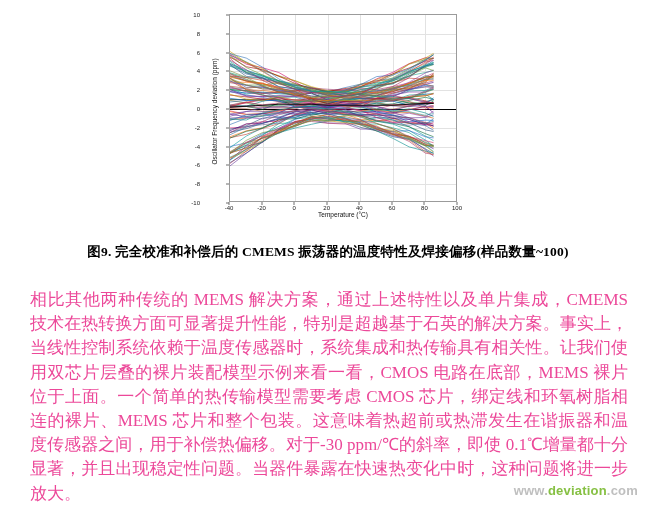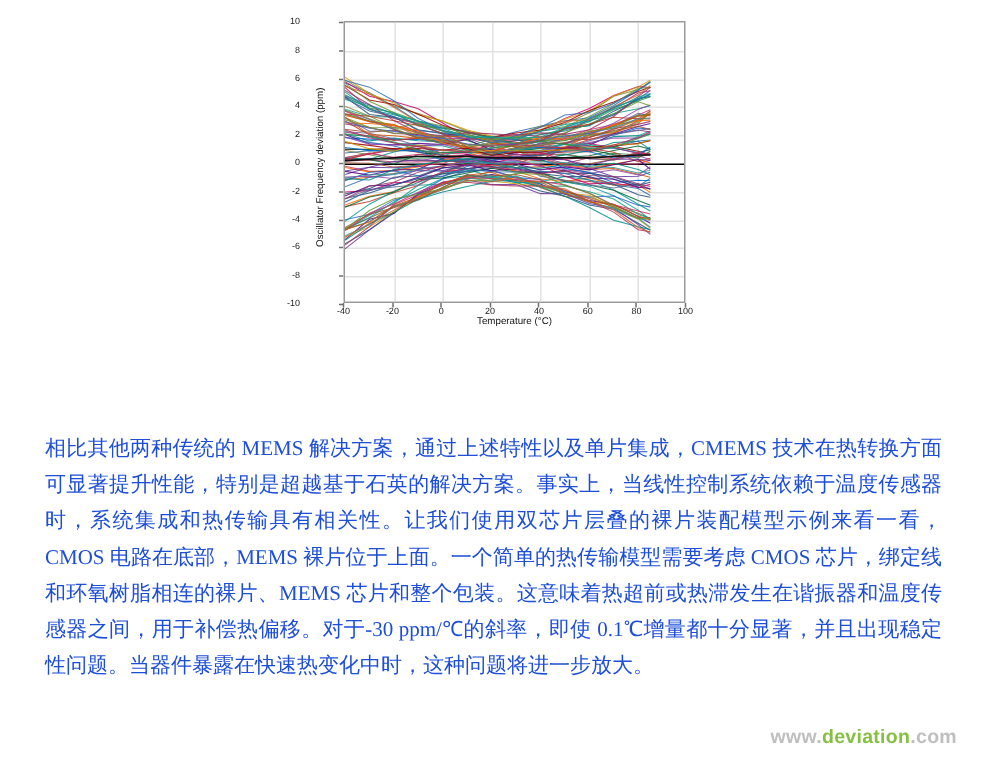--- a/index.html
+++ b/index.html
@@ -123,23 +123,23 @@
     letter-spacing: 0.2px;
   }
 
   
   .body-text {
     position: absolute;
     left: 30px;
     top: 288px;
     width: 598px;
     font-family: "Liberation Serif", serif;
-    font-size: 14px;
+    font-size: 17px;
     line-height: 24.2px;
-    color: #1d4ed8;
+    color: #ec4899;
     text-align: justify;
     text-justify: inter-ideograph;
   }
 
   .watermark {
     position: absolute;
     right: 18px;
     bottom: 8px;
     font-family: "Liberation Sans", sans-serif;
     font-size: 13px;
@@ -319,18 +319,19 @@
     <div class="xtick-label" style="left:208.9px;top:197px">60</div>
     <div class="tick-mark-x" style="left:208.9px"></div>
     <div class="xtick-label" style="left:241.4px;top:197px">80</div>
     <div class="tick-mark-x" style="left:241.4px"></div>
     <div class="xtick-label" style="left:274px;top:197px">100</div>
     <div class="tick-mark-x" style="left:274px"></div>
 
     <div class="x-axis-title">Temperature (°C)</div>
   </div>
 
+  <div class="caption">图9. 完全校准和补偿后的 CMEMS 振荡器的温度特性及焊接偏移(样品数量~100)</div>
 
   <div class="body-text">相比其他两种传统的 MEMS 解决方案，通过上述特性以及单片集成，CMEMS 技术在热转换方面可显著提升性能，特别是超越基于石英的解决方案。事实上，当线性控制系统依赖于温度传感器时，系统集成和热传输具有相关性。让我们使用双芯片层叠的裸片装配模型示例来看一看，CMOS 电路在底部，MEMS 裸片位于上面。一个简单的热传输模型需要考虑 CMOS 芯片，绑定线和环氧树脂相连的裸片、MEMS 芯片和整个包装。这意味着热超前或热滞发生在谐振器和温度传感器之间，用于补偿热偏移。对于-30 ppm/℃的斜率，即使 0.1℃增量都十分显著，并且出现稳定性问题。当器件暴露在快速热变化中时，这种问题将进一步放大。</div>
 
   <div class="watermark"><span>www.</span><span class="green">deviation</span><span>.com</span></div>
 
 </div>
 
 </body></html>

